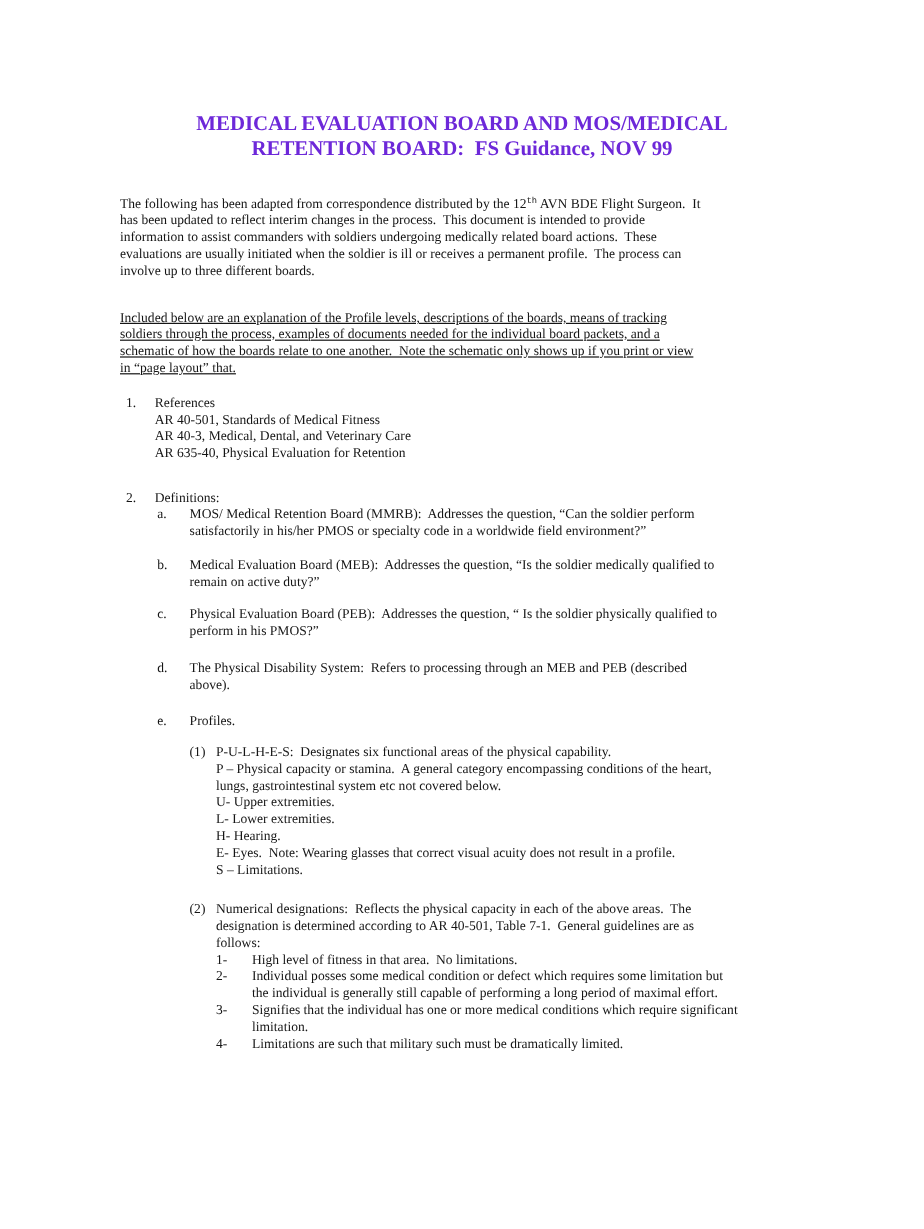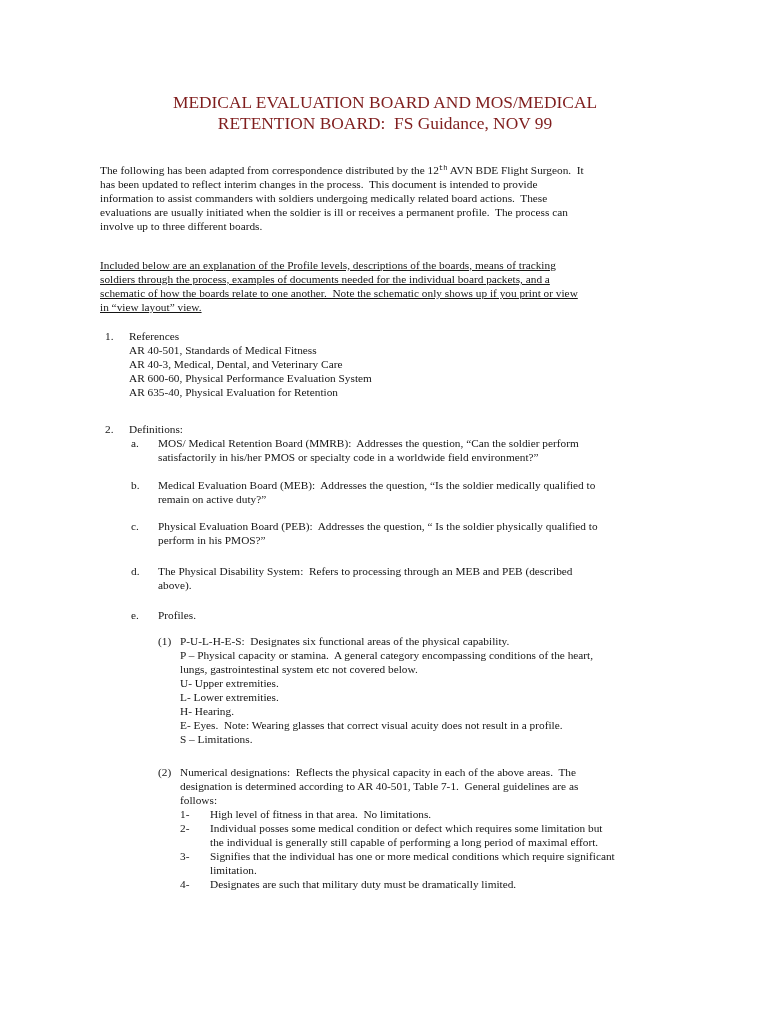--- a/index.html
+++ b/index.html
@@ -12,25 +12,25 @@
     padding: 92px 100px 0 100px;
     background: #ffffff;
     color: #151515;
     font-family: "Liberation Serif", "DejaVu Serif", serif;
     font-size: 11.3px;
     line-height: 14px;
   }
 
   .doc-title {
     text-align: center;
-    font-weight: 400;
+    font-weight: 700;
     font-size: 17.4px;
     line-height: 21px;
     margin-bottom: 27px;
-    color: #7f1d1d;
+    color: #6d28d9;
   }
 
   .ln { white-space: pre; }
 
   sup.ord {
     font-size: 7.3px;
     vertical-align: 4px;
     white-space: pre;
     font-family: Liberation Mono, monospace;
   }
@@ -70,30 +70,29 @@
     <div class="ln">has been updated to reflect interim changes in the process.  This document is intended to provide</div>
     <div class="ln">information to assist commanders with soldiers undergoing medically related board actions.  These</div>
     <div class="ln">evaluations are usually initiated when the soldier is ill or receives a permanent profile.  The process can</div>
     <div class="ln">involve up to three different boards.</div>
   </div>
 
   <div class="mt-25">
     <div class="ln">Included below are an explanation of the Profile levels, descriptions of the boards, means of tracking</div>
     <div class="ln">soldiers through the process, examples of documents needed for the individual board packets, and a</div>
     <div class="ln">schematic of how the boards relate to one another.  Note the schematic only shows up if you print or view</div>
-    <div class="ln">in “view layout” view.</div>
+    <div class="ln">in “page layout” that.</div>
   </div>
 
   <div class="row mt-15">
     <span class="lbl lbl-num">1.</span>
     <div class="col">
       <div class="ln">References</div>
       <div class="ln">AR 40-501, Standards of Medical Fitness</div>
       <div class="ln">AR 40-3, Medical, Dental, and Veterinary Care</div>
-      <div class="ln">AR 600-60, Physical Performance Evaluation System</div>
       <div class="ln">AR 635-40, Physical Evaluation for Retention</div>
     </div>
   </div>
 
   <div class="row mt-23">
     <span class="lbl lbl-num">2.</span>
     <div class="col">
       <div class="ln">Definitions:</div>
 
       <div class="row">
@@ -175,21 +174,21 @@
             <span class="lbl lbl-dash">3-</span>
             <div class="col">
               <div class="ln">Signifies that the individual has one or more medical conditions which require significant</div>
               <div class="ln">limitation.</div>
             </div>
           </div>
 
           <div class="row">
             <span class="lbl lbl-dash">4-</span>
             <div class="col">
-              <div class="ln">Designates are such that military duty must be dramatically limited.</div>
+              <div class="ln">Limitations are such that military such must be dramatically limited.</div>
             </div>
           </div>
 
         </div>
       </div>
 
     </div>
   </div>
 
 </div>

